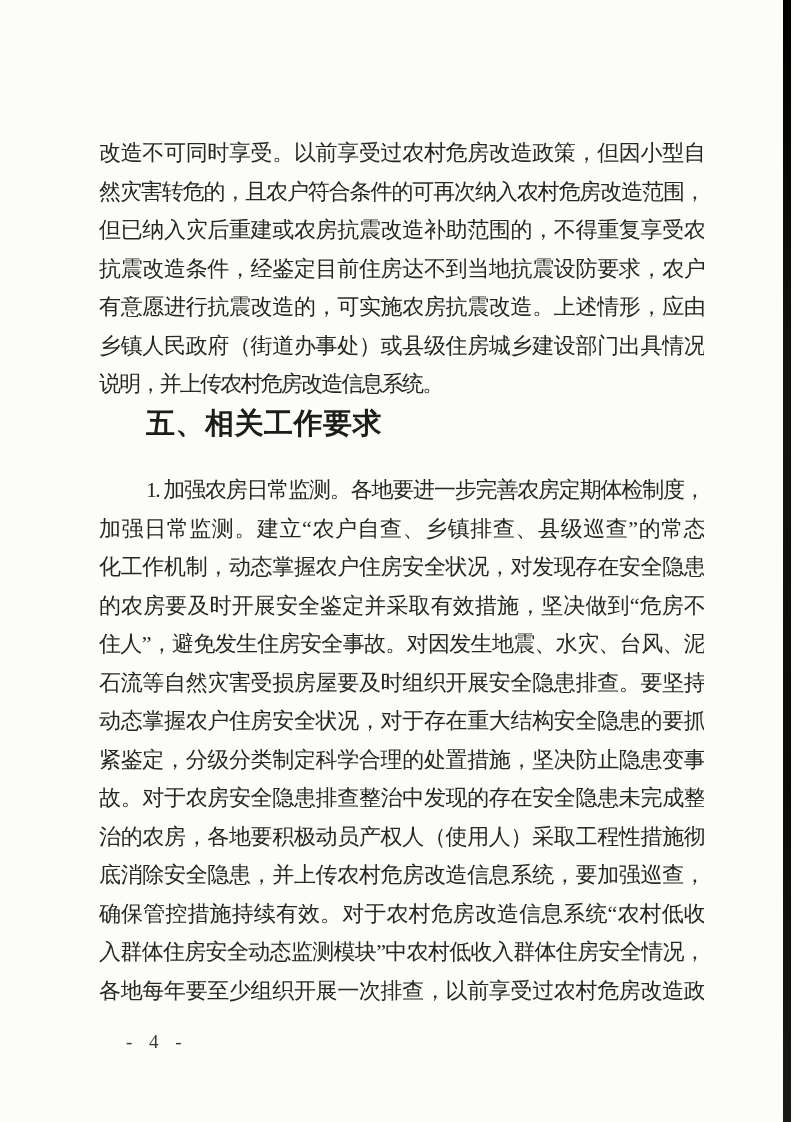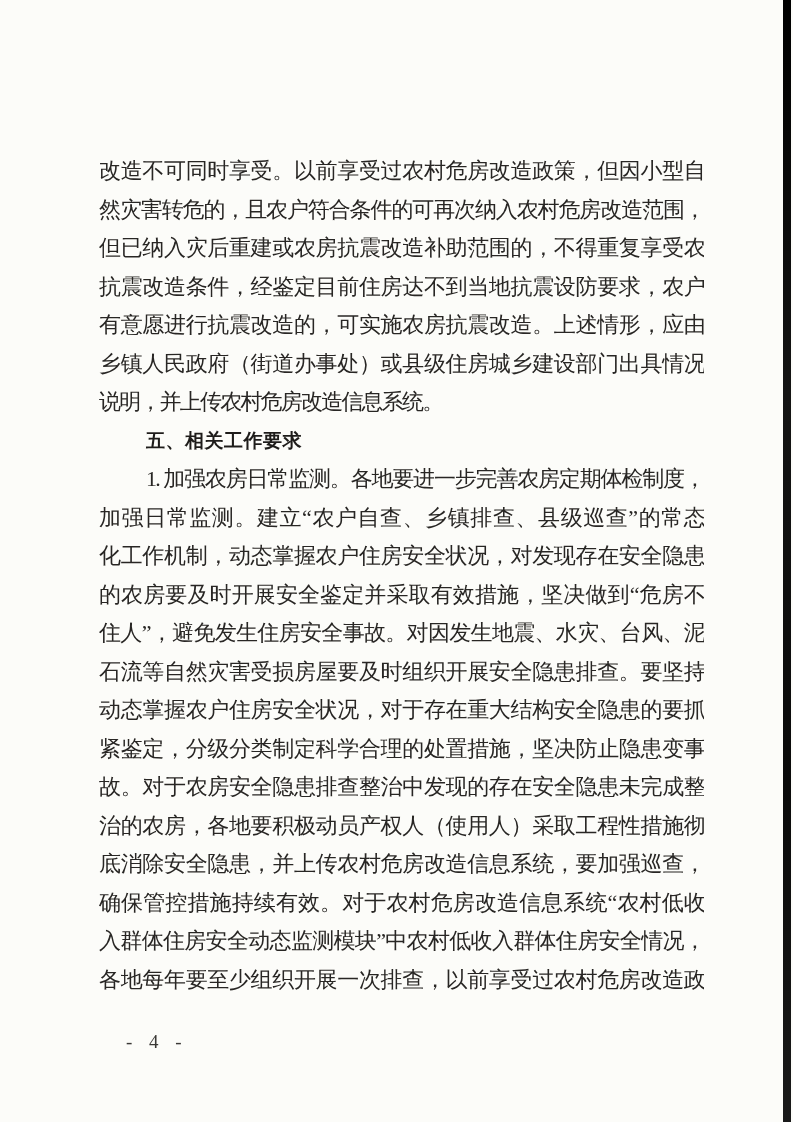--- a/index.html
+++ b/index.html
@@ -15,46 +15,47 @@
     position: absolute;
     top: 0;
     right: 2px;
     width: 8px;
     height: 100%;
     background: linear-gradient(180deg, #000 0%, #141414 35%, #0a0a0a 70%, #1a1a1a 100%);
   }
   .content {
     position: absolute;
     left: 99px;
-    top: 152px;
+    top: 134px;
     width: 605px;
     color: #282624;
     font-size: 22px;
     letter-spacing: -1.8px;
   }
   .line {
     height: 38.5px;
     line-height: 38.5px;
     text-align: justify;
     text-align-last: justify;
     overflow: hidden;
   }
   .line.no-fill {
     text-align-last: left;
   }
   .line.indent {
     text-indent: 47px;
+    margin-top: 29px;
   }
   .heading {
     height: 38.5px;
     line-height: 38.5px;
     text-indent: 47px;
     font-family: "Liberation Sans", "DejaVu Sans", sans-serif;
     font-weight: 700;
-    font-size: 19px;
+    font-size: 29px;
     letter-spacing: 0.5px;
     color: #1e1c1a;
   }
   .page-number {
     position: absolute;
     left: 126px;
     top: 1031px;
     font-size: 19px;
     letter-spacing: 6px;
     color: #3a3836;

